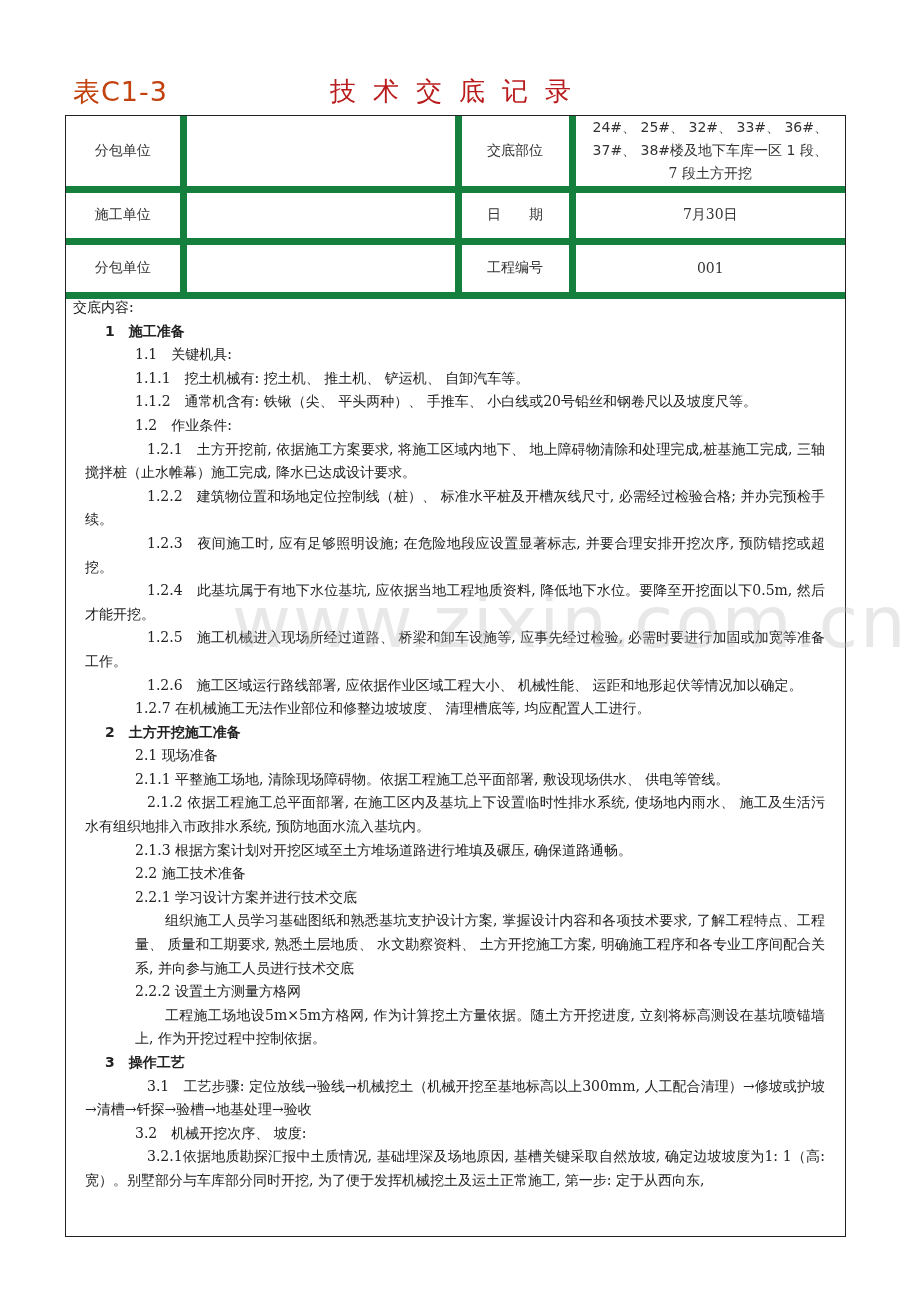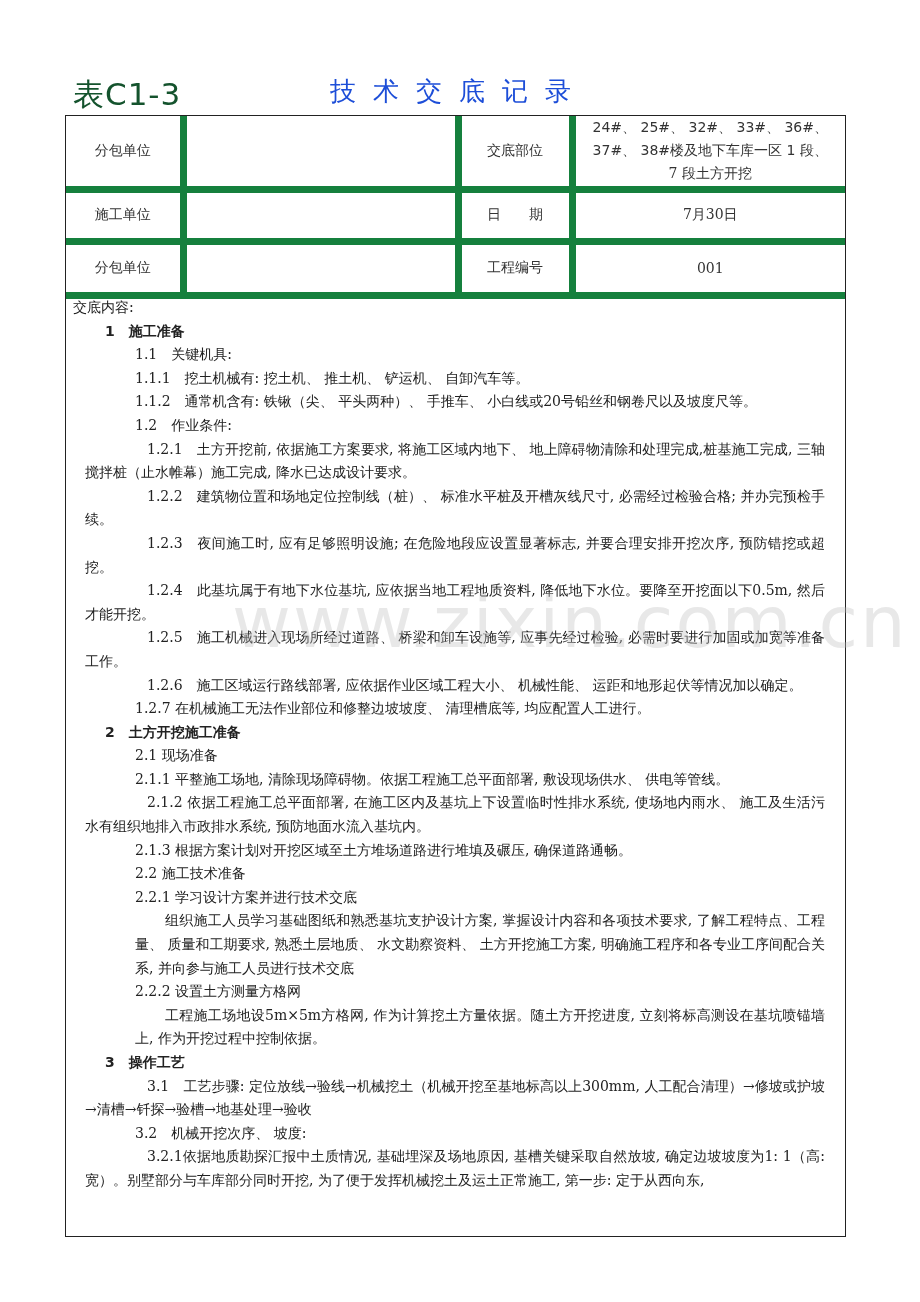--- a/index.html
+++ b/index.html
@@ -1,21 +1,21 @@
 <!DOCTYPE html>
 <html><head>
 <meta charset="utf-8">
 <style>
   html, body { margin: 0; padding: 0; background: #ffffff; }
   body { width: 920px; height: 1302px; position: relative; overflow: hidden;
          font-family: "DejaVu Serif", "Liberation Serif", serif; color: #1a1a1a; }
   .form-code { position: absolute; left: 73px; top: 74px; font-family: "DejaVu Sans", "Liberation Sans", sans-serif;
-               font-size: 31px; letter-spacing: 1px; color: #14532d; }
+               font-size: 27px; letter-spacing: 1px; color: #c2410c; }
   .doc-title { position: absolute; left: 330px; top: 74px; font-family: "DejaVu Sans", "Liberation Sans", sans-serif;
-               font-size: 26px; letter-spacing: 17px; color: #1d4ed8; }
+               font-size: 26px; letter-spacing: 17px; color: #b91c1c; }
   .sheet { position: absolute; left: 65px; top: 115px; width: 781px; height: 1122px;
            border: 1.5px solid #222; box-sizing: border-box; }
   table.info { position: absolute; left: 0; top: 0; width: 100%; border-collapse: collapse; table-layout: fixed; }
   table.info td { border: 7px solid #15803d; text-align: center; vertical-align: middle; font-size: 14px; color: #333; padding: 0; }
   table.info tr:first-child td { border-top: none; }
   table.info td:first-child { border-left: none; }
   table.info td:last-child { border-right: none; }
   table.info td.val { border-left: 1px solid #333; }
   .loc { font-family: "DejaVu Sans", "Liberation Sans", sans-serif; font-size: 13.5px; line-height: 23px; color: #222; }
   .loc .cn { font-family: "DejaVu Serif", "Liberation Serif", serif; }

